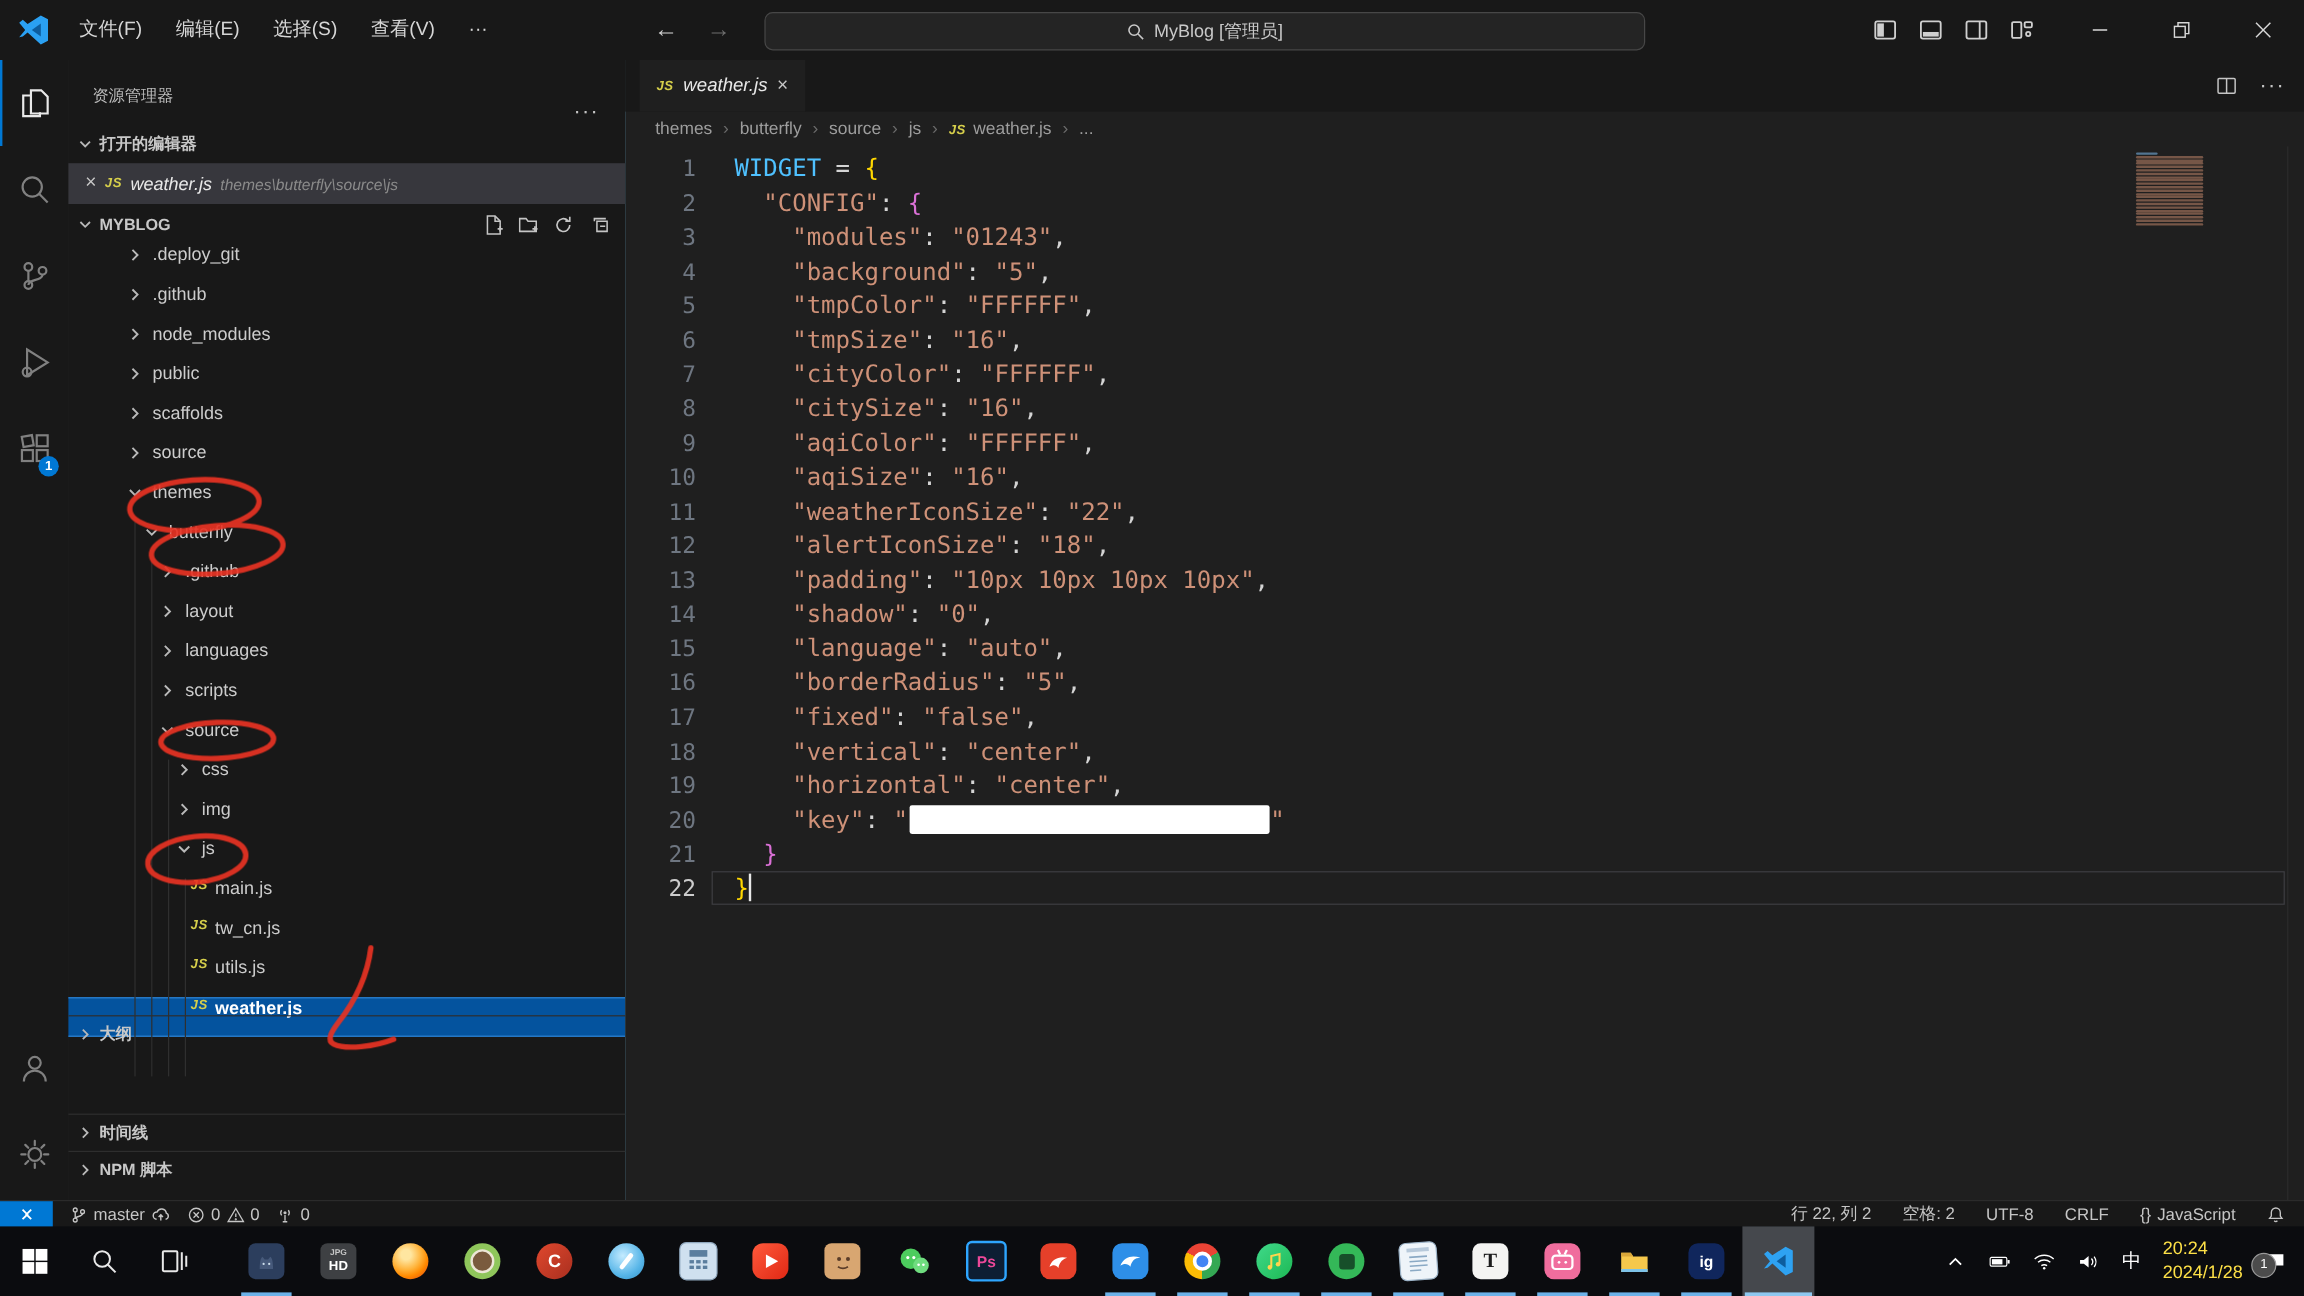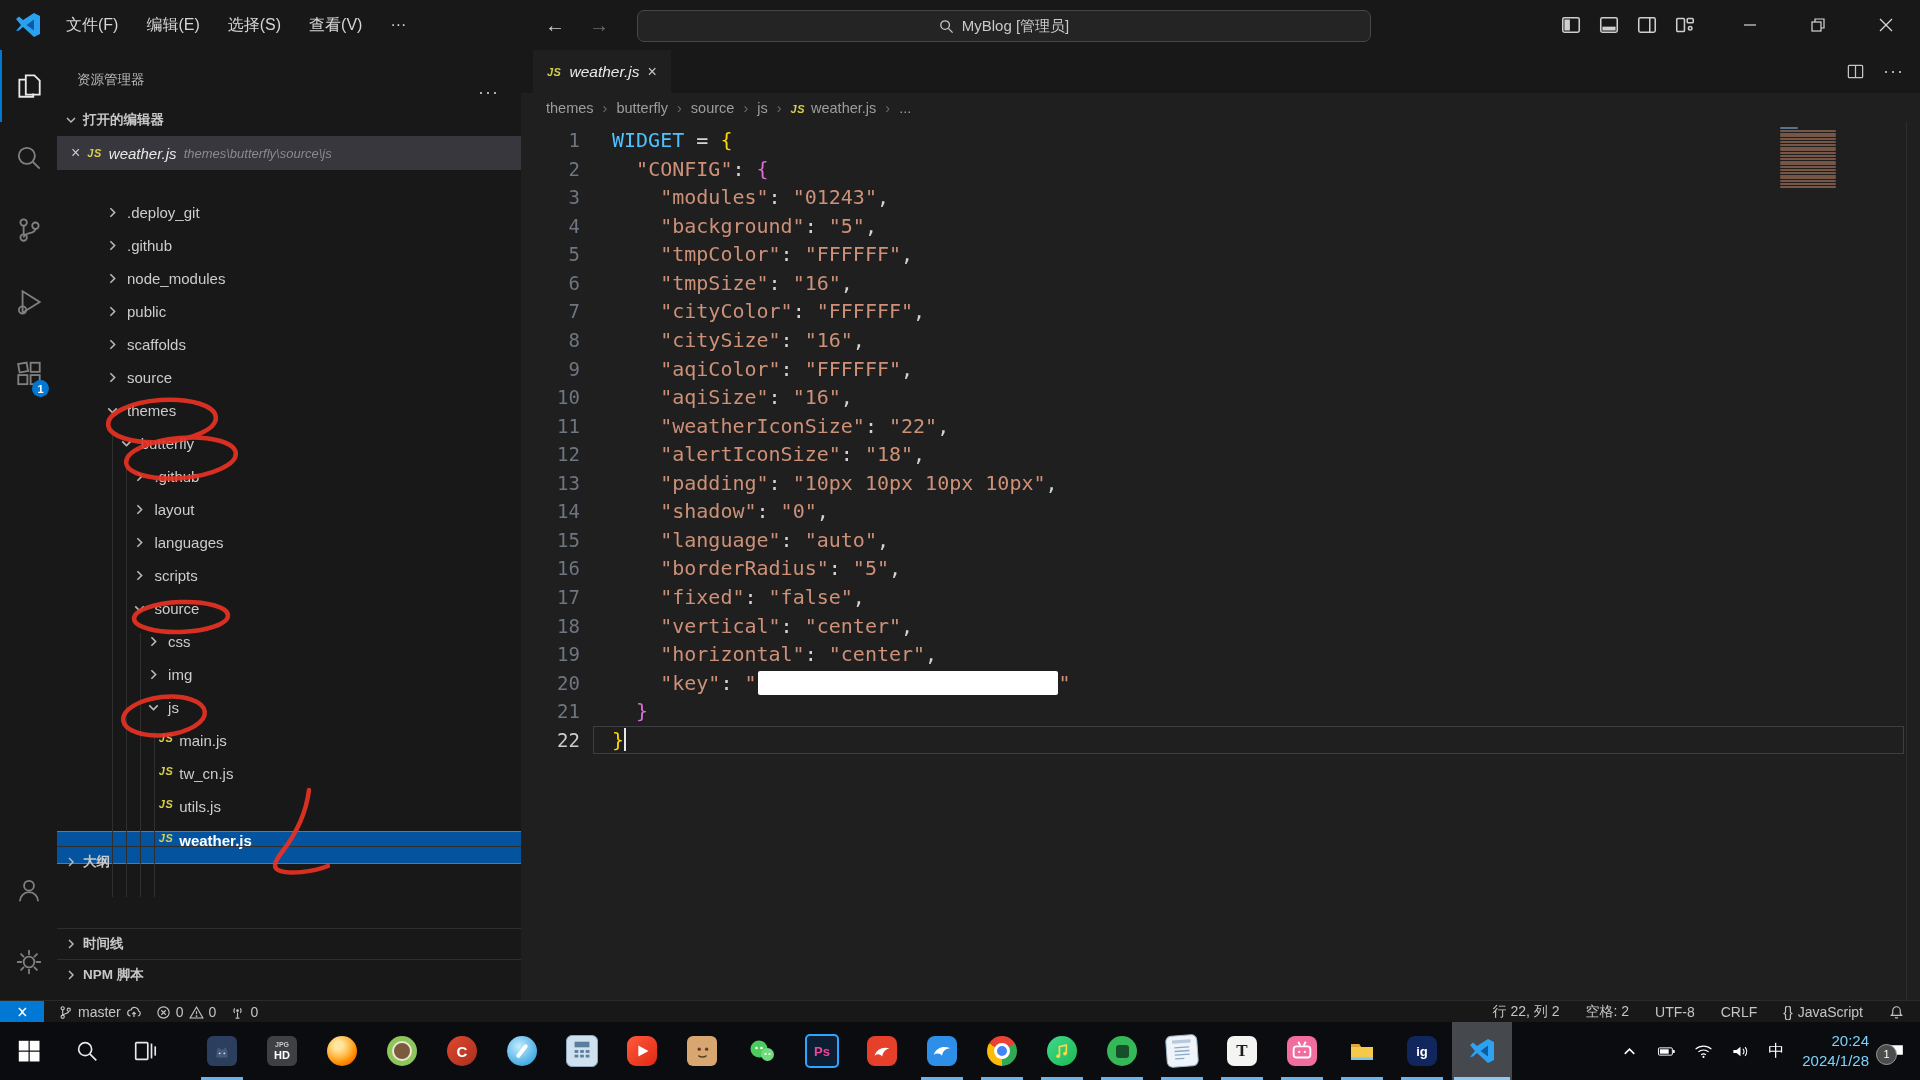--- a/index.html
+++ b/index.html
@@ -95,21 +95,21 @@
   .slash{position:absolute;width:4px;height:16px;background:#fff;transform:rotate(38deg);border-radius:2px;top:7px;left:13px;}
   .tl1{font-size:7px;color:#c9c9c9;font-weight:700;line-height:1.1;}
   .tl2{font-size:11px;color:#fff;font-weight:800;line-height:1.1;}
   .tl3{font-size:15px;color:#fff;font-weight:800;}
   .tl4{font-size:13px;color:#ec4899;font-weight:800;}
   .tl5{font-family:"Liberation Serif",serif;font-size:17px;color:#1c1c1c;font-weight:700;}
   .tl6{font-size:13px;color:#fff;font-weight:700;}
   .tray{margin-left:auto;display:flex;align-items:center;gap:18px;padding-right:14px;color:#fff;}
   .tray svg{width:19px;height:19px;}
   .ime{font-size:16px;color:#fff;}
-  .clock{text-align:right;font-size:15px;line-height:1.35;color:#7dd3fc;}
+  .clock{text-align:left;font-size:15px;line-height:1.35;color:#fde047;}
   .notif{position:relative;}
   .nbadge{position:absolute;left:-11px;bottom:-4px;width:19px;height:19px;border-radius:50%;background:#4c4c4c;border:1px solid #9a9a9a;
           color:#fff;font-size:11px;display:flex;align-items:center;justify-content:center;}
   
   .overlay{position:absolute;left:0;top:0;pointer-events:none;z-index:40;}
 </style>
 </head>
 <body>
 
 <div id="app">
@@ -247,20 +247,45 @@
             <path d="M4 6l4 4 4-4"></path>
           </svg>
         </span>
       <span>打开的编辑器</span>
     </div>
     <div class="open-item">
       <span class="close-x">×</span>
       <span class="jsb">JS</span>
       <span class="fname">weather.js</span>
       <span class="fpath">themes\butterfly\source\js</span>
+    </div>
+    <div class="sec" style="top:120px;height:34px">
+      <span class="chev">
+          <svg viewBox="0 0 16 16" fill="none" stroke="#b8b8b8" stroke-width="1.5">
+            <path d="M4 6l4 4 4-4"></path>
+          </svg>
+        </span>
+      <span>MYBLOG</span>
+      <span class="sec-actions">
+        <svg viewBox="0 0 16 16" fill="none" stroke="#c5c5c5" stroke-width="1.2">
+            <path d="M9 1H3v14h10V5z"></path>
+            <path d="M9 1v4h4"></path>
+            <path d="M11 11h4M13 9v4" stroke-width="1.4"></path>
+          </svg>
+        <svg viewBox="0 0 16 16" fill="none" stroke="#c5c5c5" stroke-width="1.2">
+            <path d="M1 3h5l1.5 2H14v8H1z"></path>
+            <path d="M11 11h4M13 9v4" stroke-width="1.4"></path>
+          </svg>
+        <svg viewBox="0 0 16 16" fill="none" stroke="#c5c5c5" stroke-width="1.3">
+            <path d="M13 8a5 5 0 1 1-1.5-3.5M13 1.5V5h-3.5"></path>
+          </svg>
+        <svg viewBox="0 0 16 16" fill="none" stroke="#c5c5c5" stroke-width="1.2">
+            <path d="M14 3H5v2M15 5H7v8h8zM9.5 9h4"></path>
+          </svg>
+      </span>
     </div>
     <div id="tree">
         <div class="trow" style="padding-left:47.0px">
           <span class="chev">
             <svg viewBox="0 0 16 16" fill="none" stroke="#b8b8b8" stroke-width="1.5">
               <path d="M6 4l4 4-4 4"></path>
             </svg>
           </span>
           <span>.deploy_git</span>
         </div>

